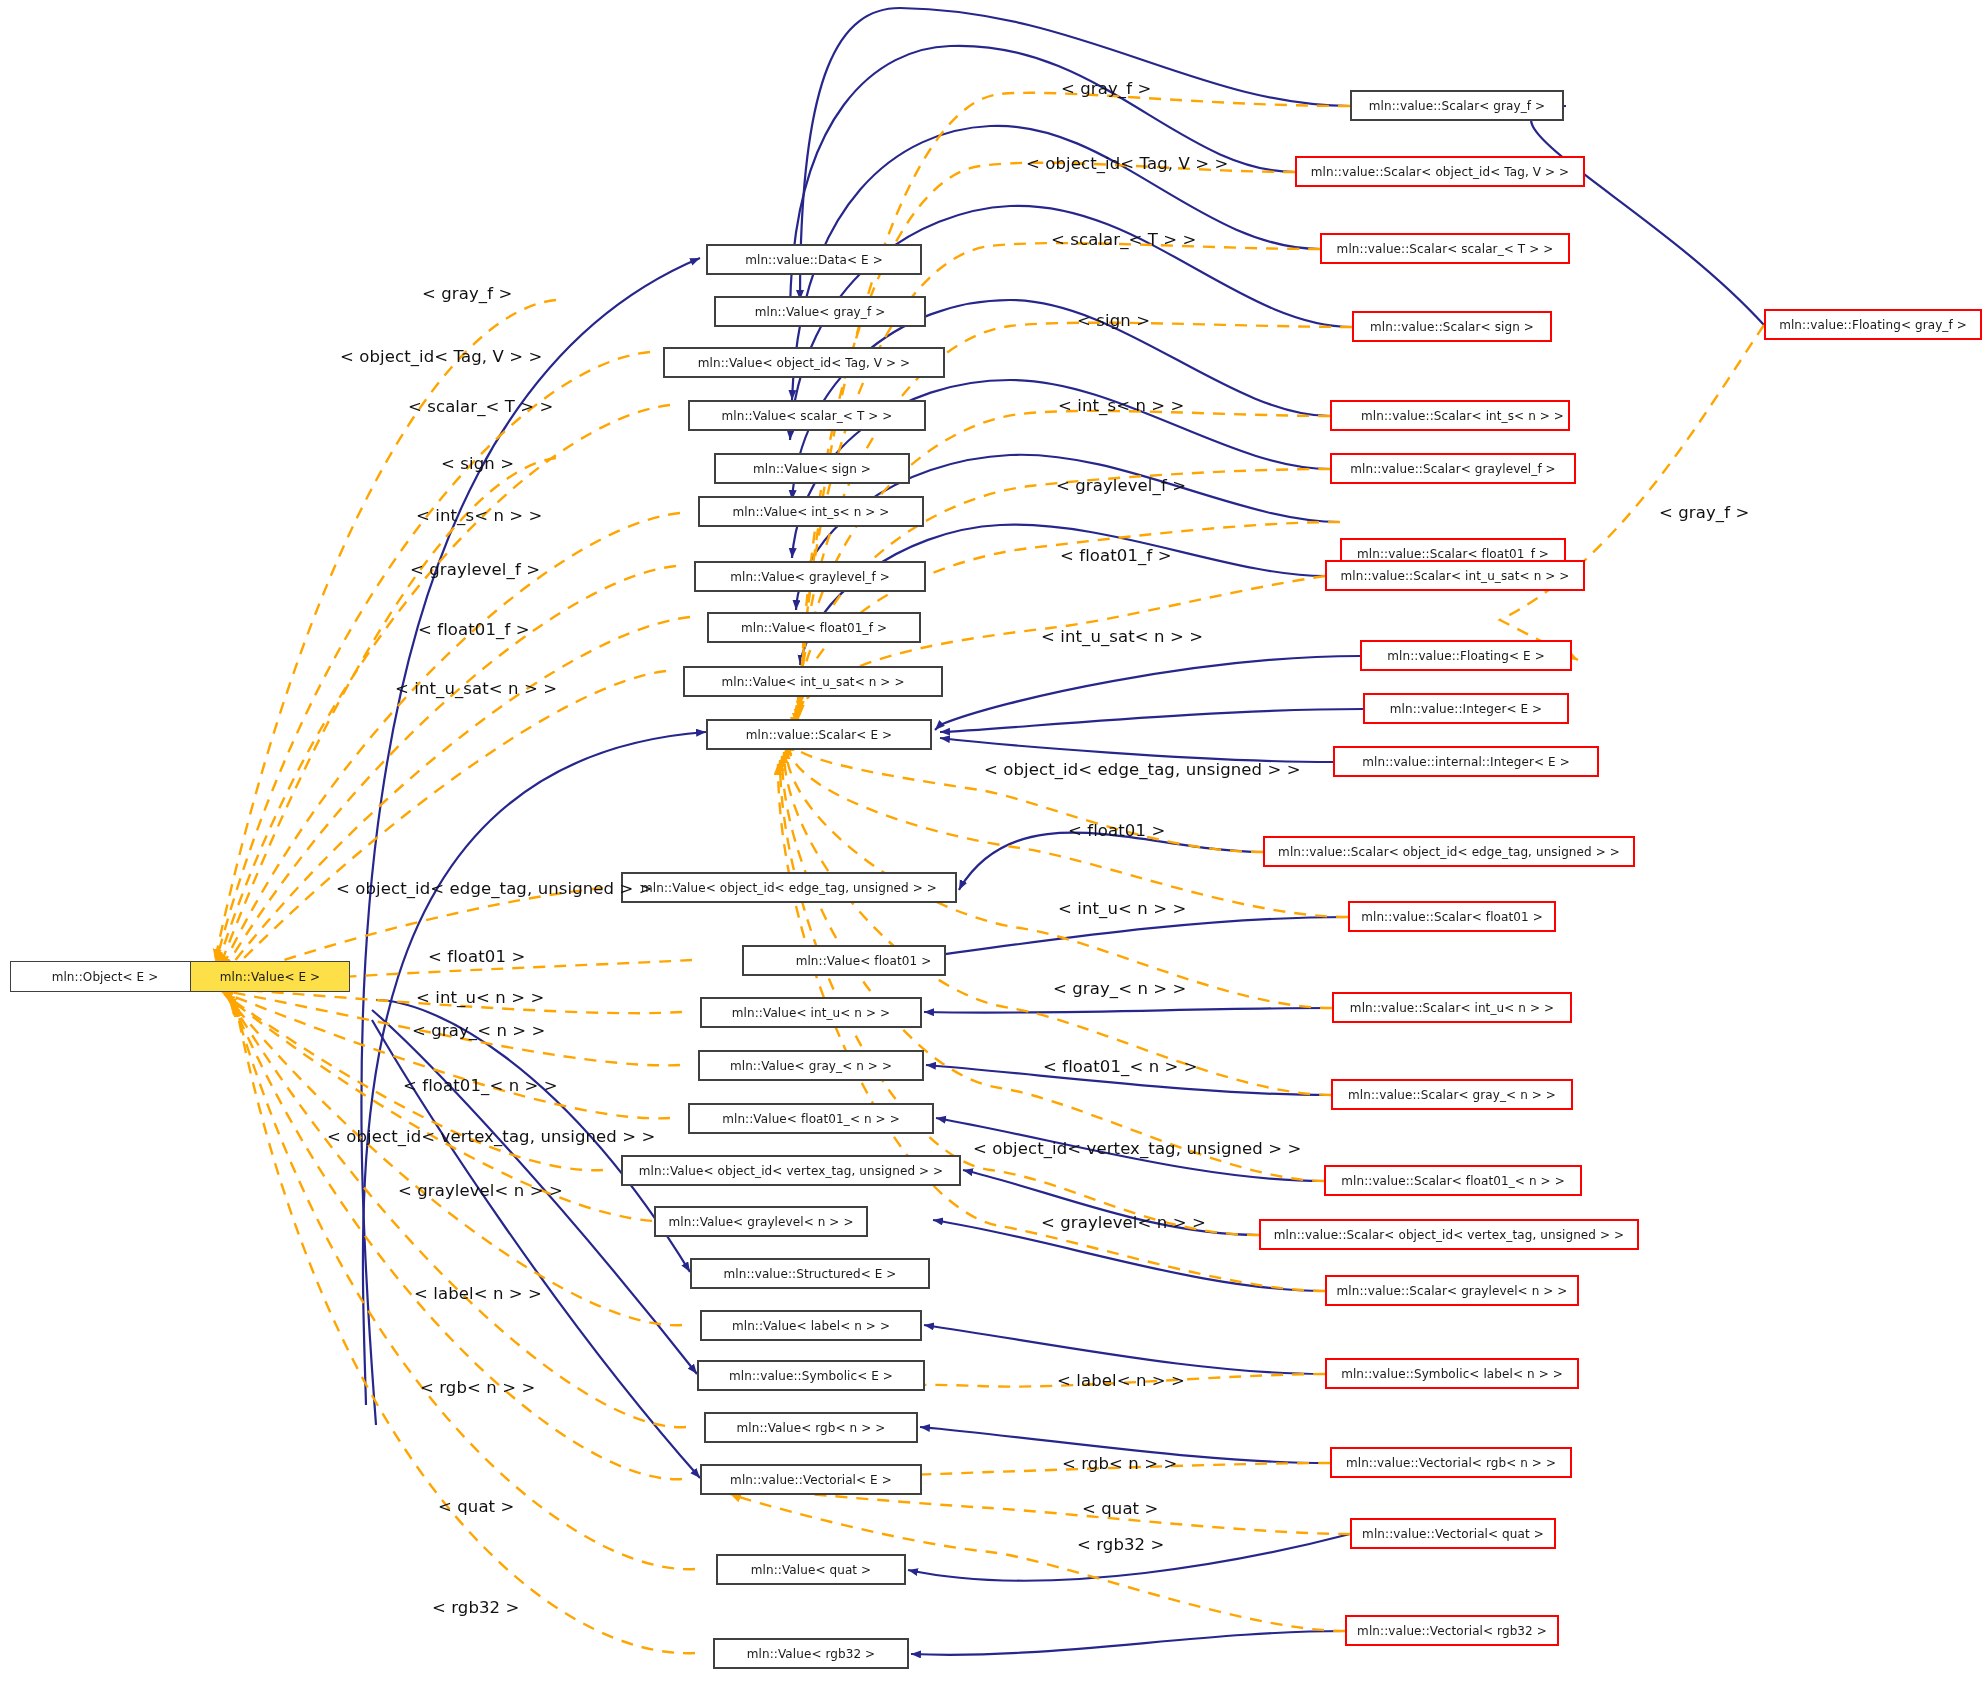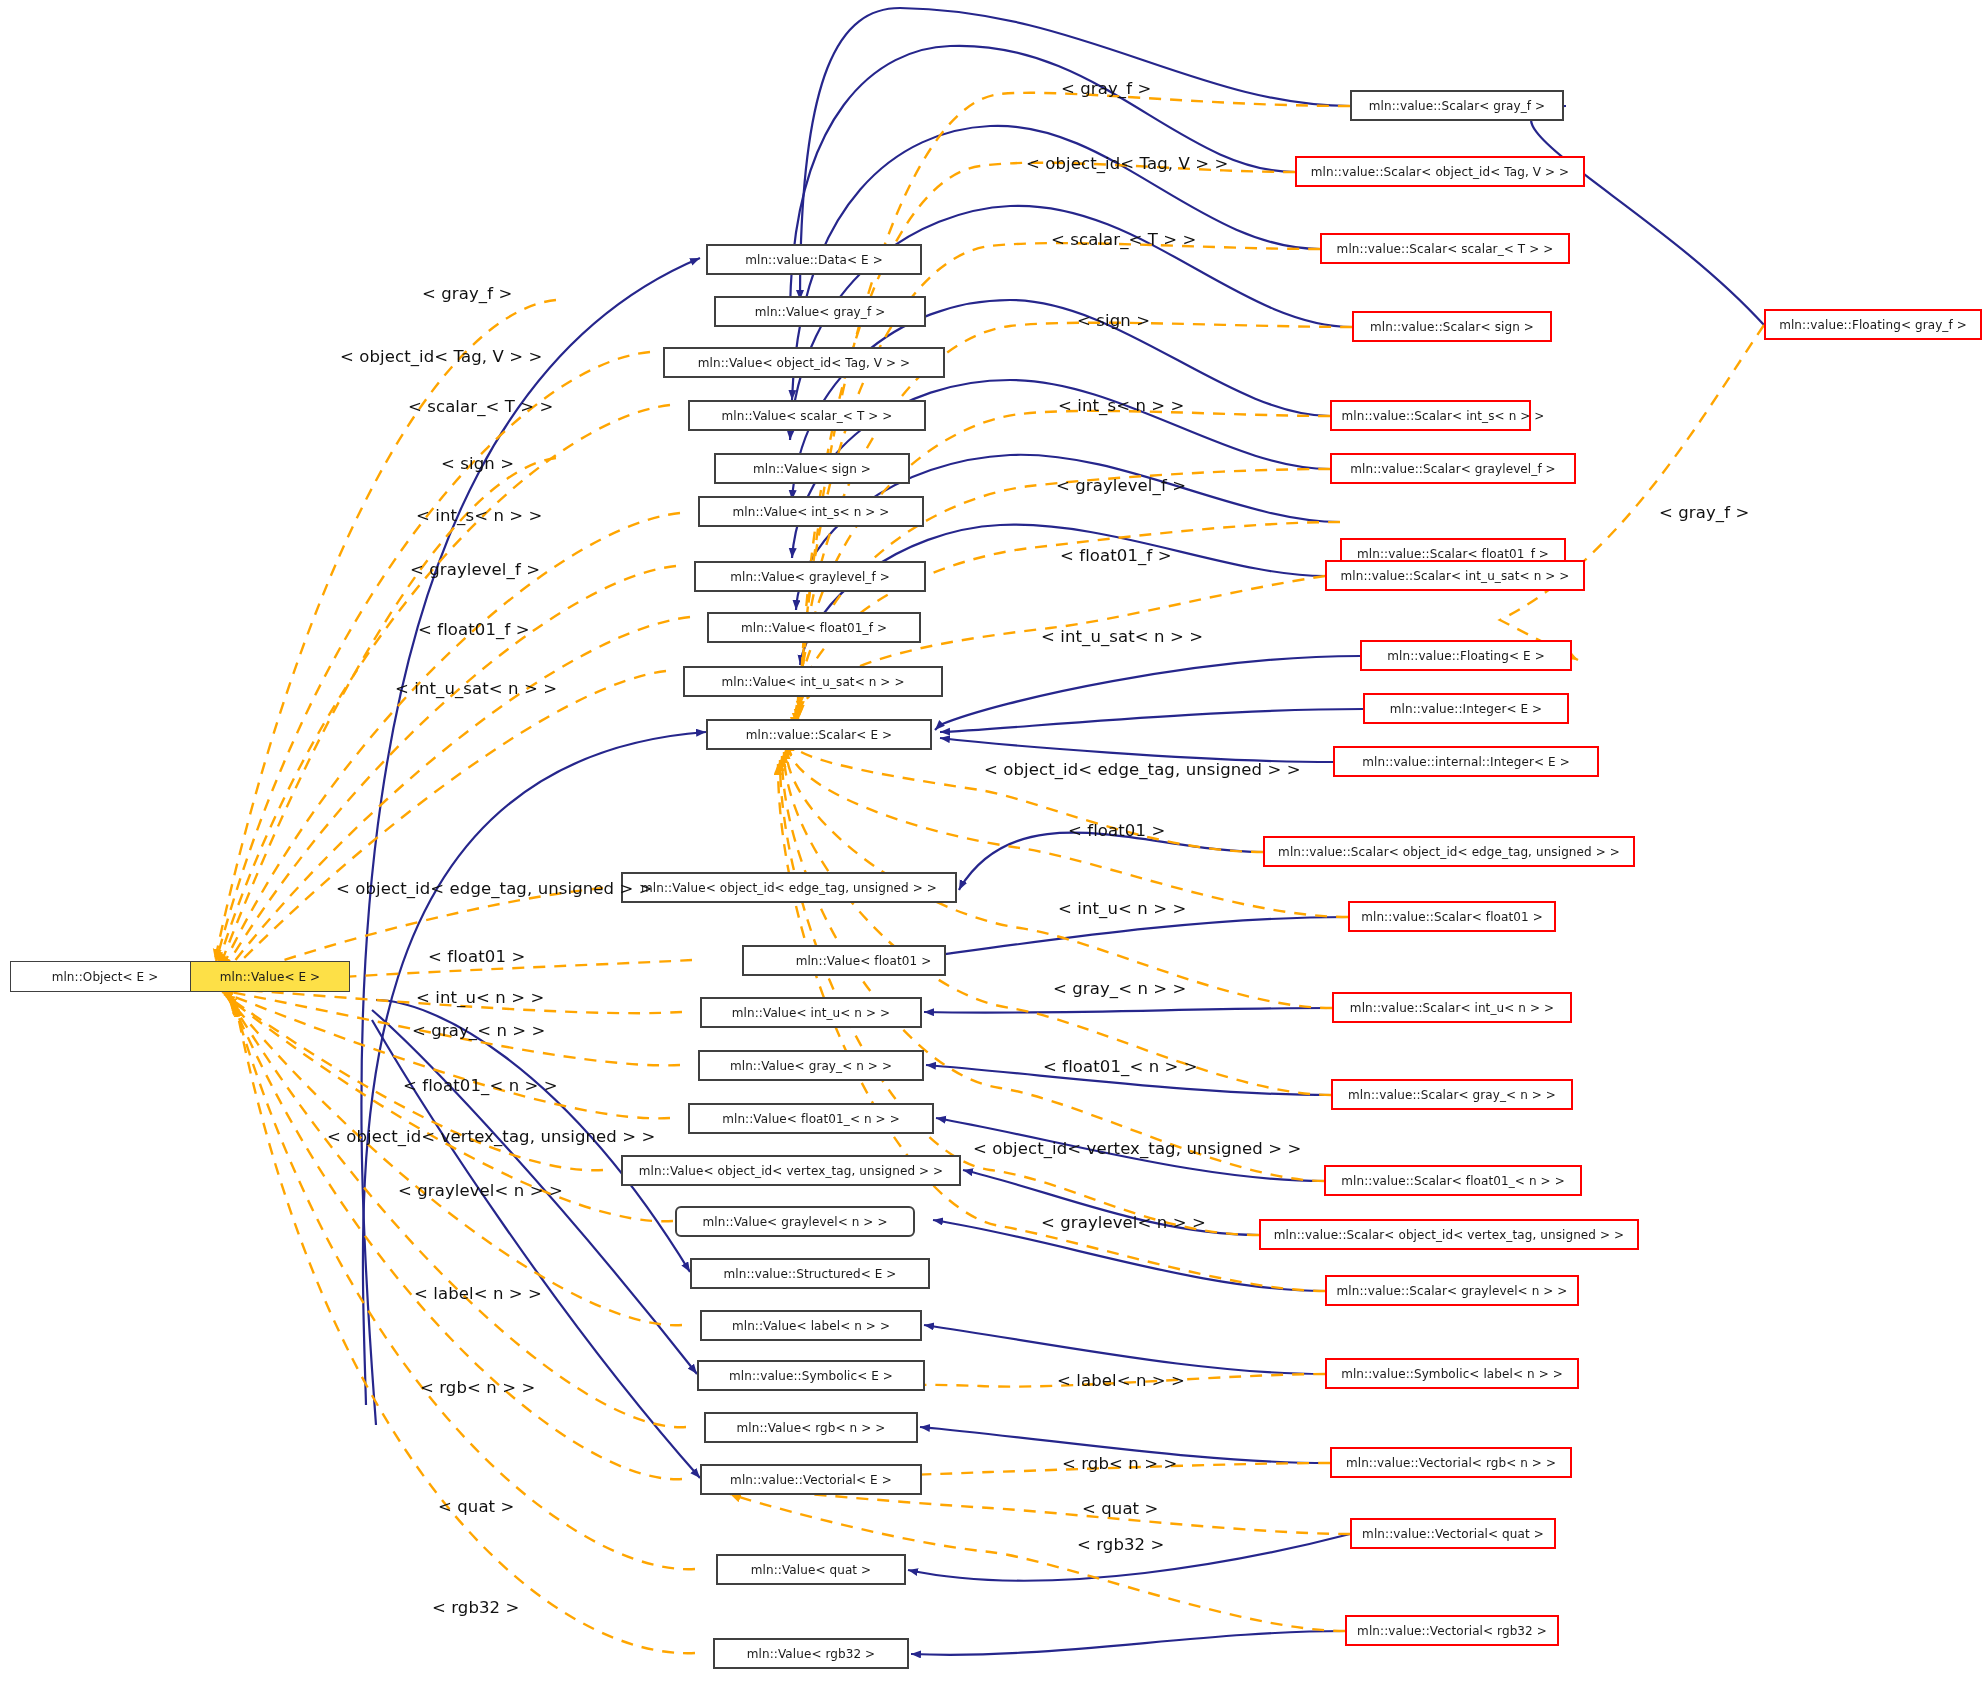--- a/index.html
+++ b/index.html
@@ -205,21 +205,21 @@
     </div>
     <div class="node thick" style="left: 698px; top: 1050px; width: 226px;">
       <span>mln::Value&lt; gray_&lt; n &gt; &gt;</span>
     </div>
     <div class="node thick" style="left: 688px; top: 1103px; width: 246px;">
       <span>mln::Value&lt; float01_&lt; n &gt; &gt;</span>
     </div>
     <div class="node thick" style="left: 621px; top: 1155px; width: 340px;">
       <span>mln::Value&lt; object_id&lt; vertex_tag, unsigned &gt; &gt;</span>
     </div>
-    <div class="node thick" style="left: 675px; top: 1206px; width: 240px; border-radius: 6px;">
+    <div class="node thick" style="left: 654px; top: 1206px; width: 214px;">
       <span>mln::Value&lt; graylevel&lt; n &gt; &gt;</span>
     </div>
     <div class="node thick" style="left: 690px; top: 1258px; width: 240px;">
       <span>mln::value::Structured&lt; E &gt;</span>
     </div>
     <div class="node thick" style="left: 700px; top: 1310px; width: 222px;">
       <span>mln::Value&lt; label&lt; n &gt; &gt;</span>
     </div>
     <div class="node thick" style="left: 697px; top: 1360px; width: 228px;">
       <span>mln::value::Symbolic&lt; E &gt;</span>
@@ -241,21 +241,21 @@
     </div>
     <div class="node red" style="left: 1295px; top: 156px; width: 290px;">
       <span>mln::value::Scalar&lt; object_id&lt; Tag, V &gt; &gt;</span>
     </div>
     <div class="node red" style="left: 1320px; top: 233px; width: 250px;">
       <span>mln::value::Scalar&lt; scalar_&lt; T &gt; &gt;</span>
     </div>
     <div class="node red" style="left: 1352px; top: 311px; width: 200px;">
       <span>mln::value::Scalar&lt; sign &gt;</span>
     </div>
-    <div class="node red" style="left: 1330px; top: 400px; width: 201px; padding-left: 34px;">
+    <div class="node red" style="left: 1330px; top: 400px; width: 240px; padding-left: 34px;">
       <span>mln::value::Scalar&lt; int_s&lt; n &gt; &gt;</span>
     </div>
     <div class="node red" style="left: 1330px; top: 453px; width: 246px;">
       <span>mln::value::Scalar&lt; graylevel_f &gt;</span>
     </div>
     <div class="node red" style="left: 1340px; top: 506px; width: 226px; margin-top: 32px;">
       <span>mln::value::Scalar&lt; float01_f &gt;</span>
     </div>
     <div class="node red" style="left: 1325px; top: 560px; width: 260px;">
       <span>mln::value::Scalar&lt; int_u_sat&lt; n &gt; &gt;</span>

